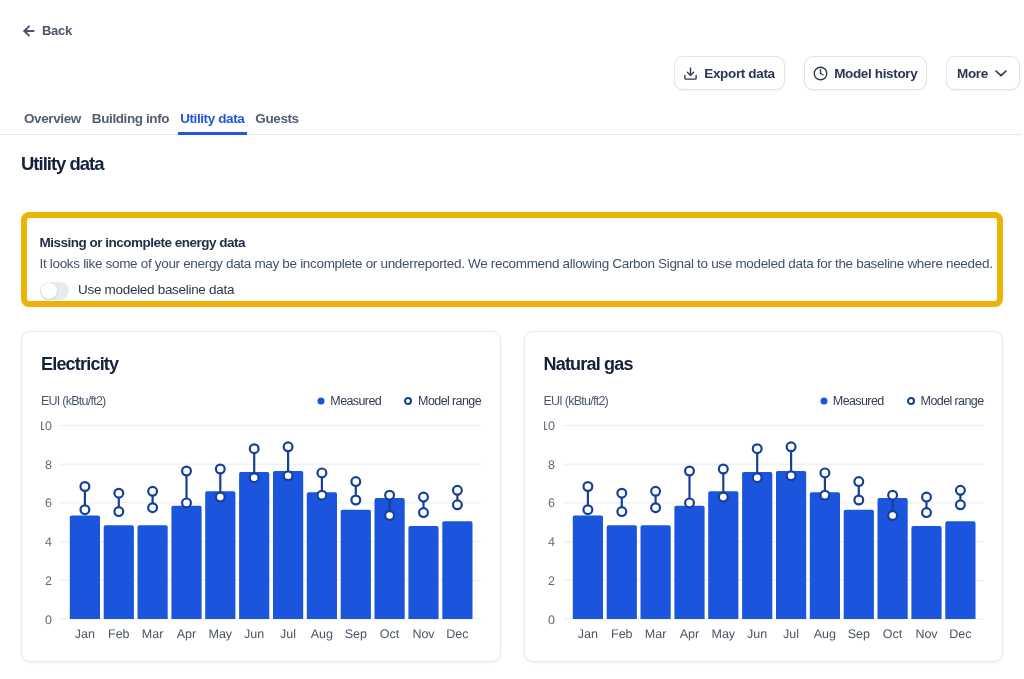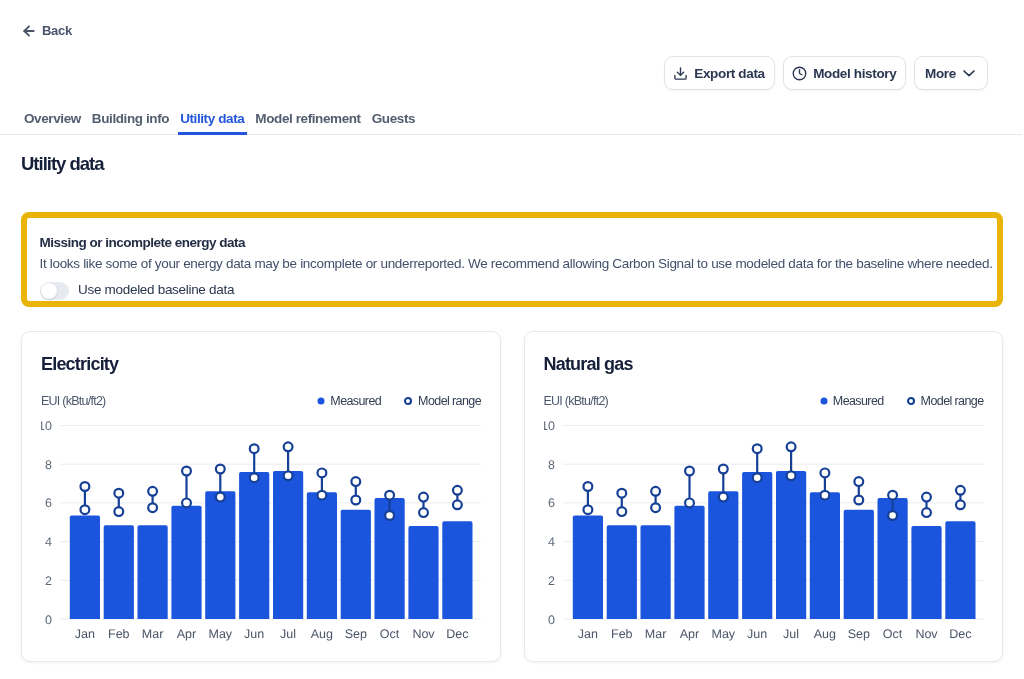--- a/index.html
+++ b/index.html
@@ -7,21 +7,21 @@
     font-family:"Liberation Sans", sans-serif; }
   .page { position:relative; width:1024px; height:679px; }
 
   .back { position:absolute; top:22.5px; left:20.5px; display:flex; align-items:center;
     color:#49536a; font-size:13px; font-weight:700; letter-spacing:-0.3px; }
   .back svg { display:block; margin-right:5.5px; }
 
   h1 { position:absolute; top:59px; left:19px; font-size:28.5px; font-weight:700;
     color:#16203a; letter-spacing:-1.3px; line-height:1; }
 
-  .actions { position:absolute; top:56px; right:36px; display:flex; gap:8px; }
+  .actions { position:absolute; top:56px; right:4px; display:flex; gap:19px; }
   .btn { display:flex; align-items:center; justify-content:center; height:34px;
     background:#fff; border:1px solid #dfe4ea; border-radius:9px;
     font-size:13.5px; font-weight:700; letter-spacing:-0.35px; color:#2b3750;
     box-shadow:0 1px 2px rgba(16,24,40,.05); }
   .btn svg { display:block; }
   .btn.b1 { width:111px; } .btn.b1 svg { margin-right:6px; }
   .btn.b2 { width:123.5px; } .btn.b2 svg { margin-right:6px; }
   .btn.b3 { width:74px; } .btn.b3 svg { margin-left:5px; }
 
   .tabbar { position:absolute; top:104px; left:0; right:2px; height:31px;
@@ -98,21 +98,20 @@
       <svg width="16" height="16" viewBox="0 0 24 24" fill="none" stroke="#2b3750" stroke-width="2.5" stroke-linecap="round" stroke-linejoin="round">
           <path d="m4.5 9 7.5 7 7.5-7"></path>
         </svg>
     </div>
   </div>
 
   <div class="tabbar">
     <div class="tab">Overview</div>
     <div class="tab">Building info</div>
     <div class="tab active">Utility data</div>
-    <div class="tab">Model refinement</div>
     <div class="tab">Guests</div>
   </div>
 
   <h2>Utility data</h2>
 
   <div class="alert">
     <div class="alert-title">Missing or incomplete energy data</div>
     <div class="alert-body">It looks like some of your energy data may be incomplete or underreported. We recommend allowing Carbon Signal to use modeled data for the baseline where needed.</div>
     <div class="toggle-row">
       <div class="toggle">

